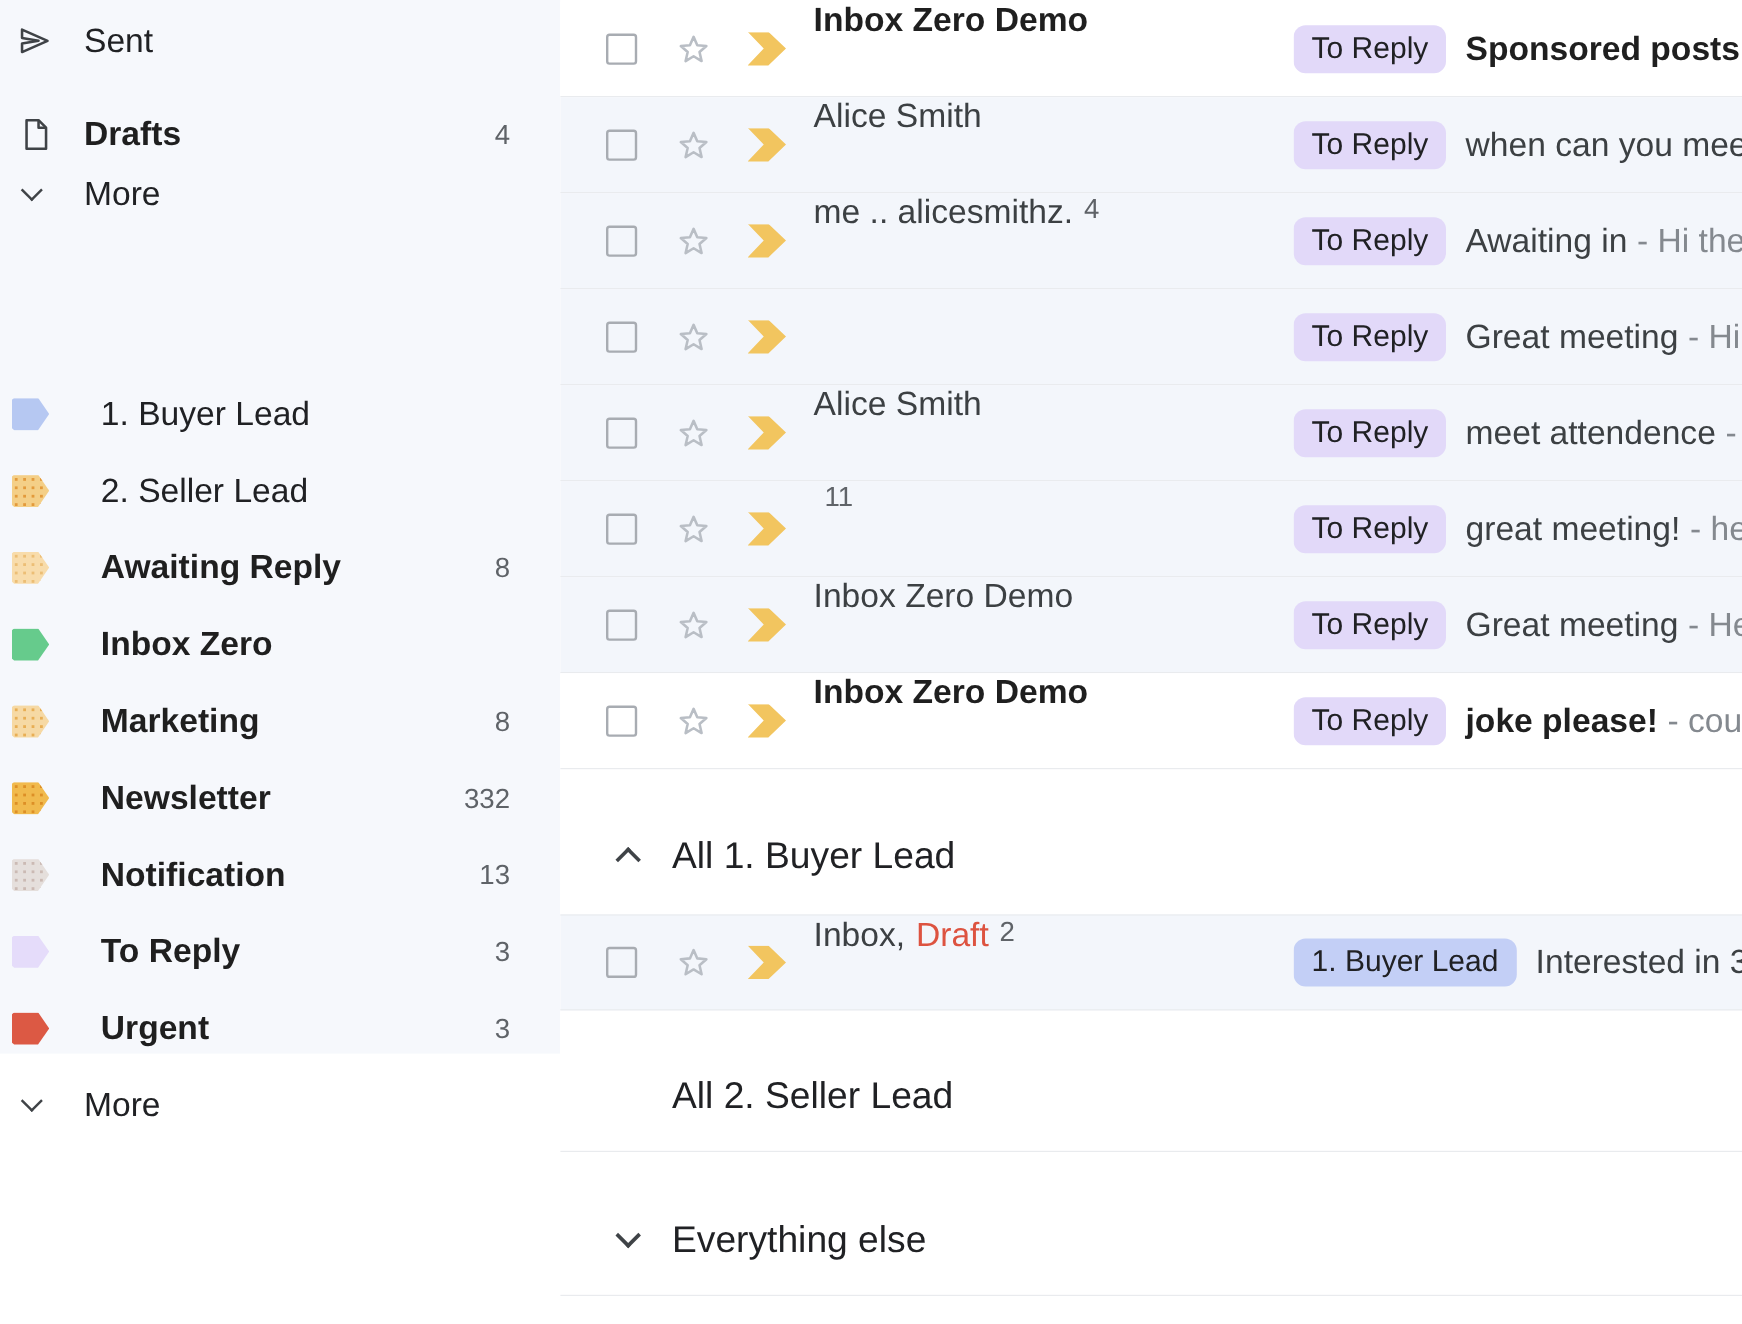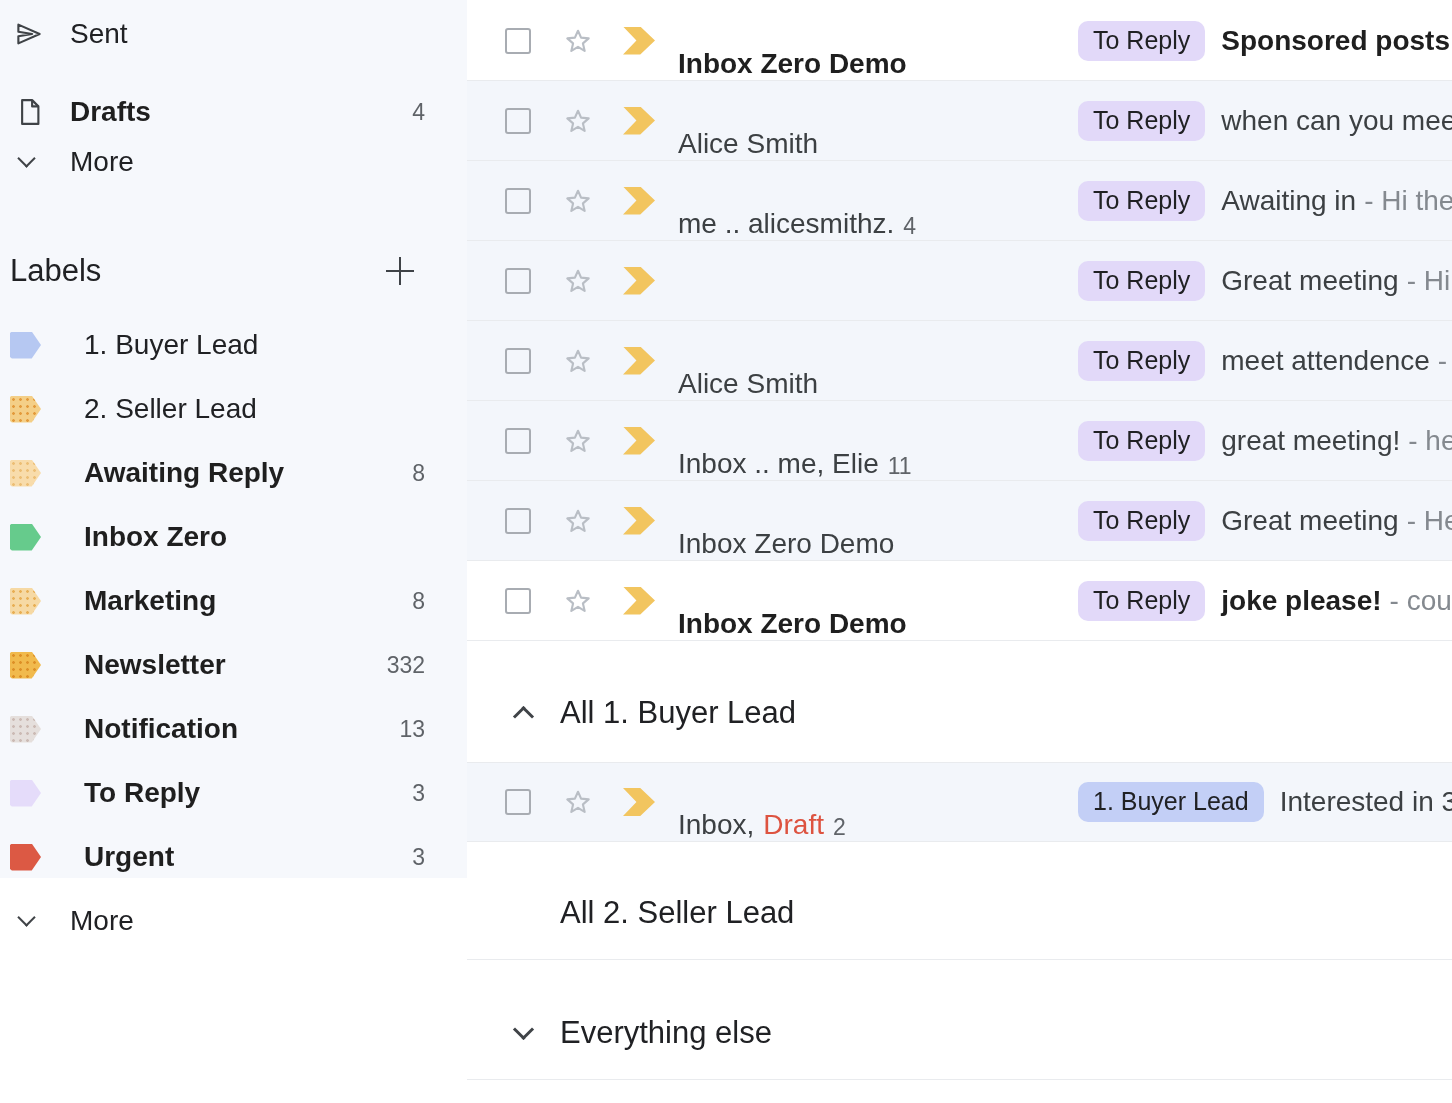--- a/index.html
+++ b/index.html
@@ -50,21 +50,21 @@
 
   
   .list{position:absolute;left:467px;top:0;width:985px;height:1103px;background:#fff;}
   .email-row{position:absolute;left:0;width:100%;height:80px;background:var(--row-read-bg);border-bottom:1px solid var(--row-border);cursor:pointer;}
   .email-row.unread{background:#fff;}
   .email-row.bordered{border-top:1px solid var(--row-border);}
   .email-row > *{position:absolute;top:50%;transform:translateY(-50%);}
   .checkbox{left:38px;width:26px;height:26px;border:2.5px solid var(--checkbox-gray);border-radius:3px;background:transparent;}
   .star{left:95px;width:32px;height:32px;}
   .imp-icon{left:156px;width:32px;height:28px;background:#f2c55f;clip-path:polygon(0 0,54% 0,100% 50%,54% 100%,0 100%,42% 50%);}
-  .sender-box{left:211px;height:100%;top:0;transform:none;display:flex;align-items:flex-end;white-space:nowrap;}
+  .sender-box{left:211px;height:100%;top:0;transform:none;display:flex;align-items:flex-start;white-space:nowrap;}
   .sender{font-size:28px;color:var(--text-read);}
   .email-row.unread .sender{font-weight:700;color:var(--text-dark);}
   .draft-label{font-size:28px;color:#dd5340;margin-left:9px;}
   .tcount{font-size:23px;color:var(--text-gray);margin-left:9px;}
   .right-box{left:611px;right:0;height:100%;top:0;transform:none;display:flex;align-items:center;white-space:nowrap;overflow:hidden;}
   .badge{flex:none;font-size:25px;line-height:1;padding:7px 15px 8px;border-radius:10px;color:#202124;background:#e2d9f9;}
   .badge.buyer-lead{background:#c3cff6;}
   .subject{font-size:28px;color:var(--text-read);margin-left:16px;}
   .email-row.unread .subject{font-weight:700;color:var(--text-dark);}
   .snippet{font-size:28px;color:var(--snippet);margin-left:8px;}
@@ -107,24 +107,20 @@
   </div>
         <div class="side-item" style="top: 130px;">
     <span class="icon-holder" data-icon="chevron-down-icon">
 
       <span class="ic chevron-down-icon chev down"></span>
     </span>
     <span class="side-label">More</span>
 
   </div>
       </div>
-    <div class="labels-header">
-      <span class="labels-title">Labels</span>
-      <span class="plus-icon"></span>
-    </div>
     <div id="side-labels">
         <div class="label-item" style="top: 313px;">
     <span class="tag-icon" style="background-color: rgb(182, 200, 242);"></span>
     <span class="label-name">1. Buyer Lead</span>
 
   </div>
         <div class="label-item" style="top: 377px;">
     <span class="tag-icon" style="background-color: rgb(244, 207, 135); background-image: radial-gradient(rgb(227, 154, 59) 26%, transparent 30%); background-size: 7px 7px;"></span>
     <span class="label-name">2. Seller Lead</span>
 
@@ -272,21 +268,20 @@
       <span class="snippet">- H</span>
     </div>
   </div>
         <div class="email-row" style="top: 401px;">
     <span class="checkbox"></span>
     <svg class="star" viewBox="0 0 24 24" fill="none" stroke="#b9bec5" stroke-width="1.6" stroke-linejoin="round">
             <path d="M12 4.3l2.3 5.2 5.7.5-4.3 3.8 1.3 5.6-5-3-5 3 1.3-5.6-4.3-3.8 5.7-.5z"></path>
           </svg>
     <span class="imp-icon"></span>
     <div class="sender-box">
-      <span class="sender">Inbox .. me, Elie</span>
 
       <span class="tcount">11</span>
     </div>
     <div class="right-box">
       <span class="badge to-reply">To Reply</span>
       <span class="subject">great meeting!</span>
       <span class="snippet">- hey</span>
     </div>
   </div>
         <div class="email-row" style="top: 481px;">

